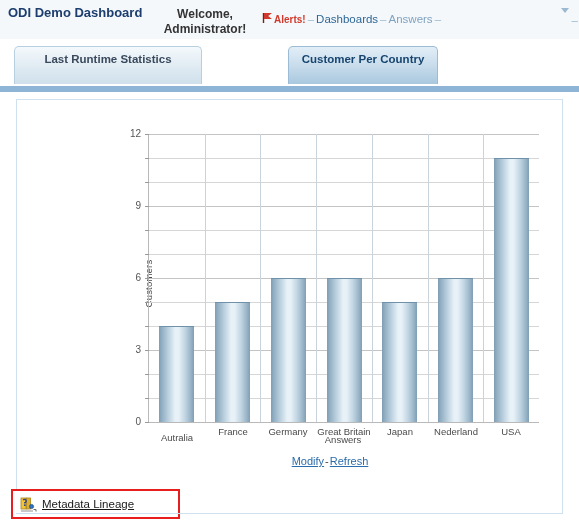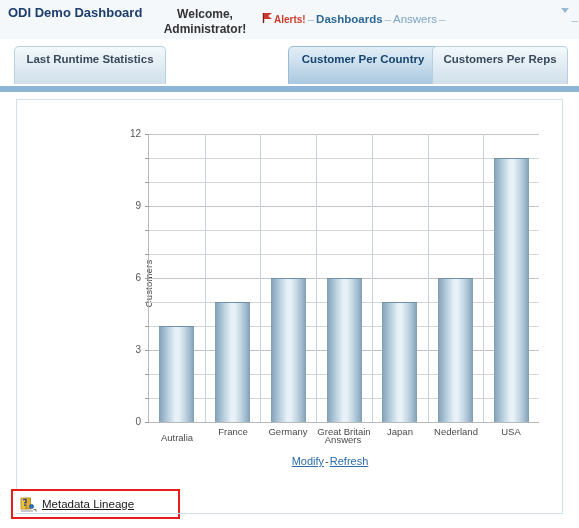--- a/index.html
+++ b/index.html
@@ -57,21 +57,21 @@
     text-decoration: none;
     font-size: 10px;
   }
   .alert-flag {
     display: inline-block;
     vertical-align: -1px;
     margin-right: 1px;
   }
   .nav-dash {
     color: #2f6796;
-    font-weight: bold;
+    font-weight: normal;
     text-decoration: none;
     font-size: 11.5px;
   }
   .nav-answers {
     color: #7fa3c0;
     text-decoration: none;
     font-size: 11.5px;
   }
   .nav-sep {
     color: #9bb9d0;
@@ -133,21 +133,21 @@
     text-align: center;
     line-height: 14px;
     padding-top: 5px;
     cursor: pointer;
   }
   .tab.active {
     background: linear-gradient(to bottom, #e2eef7 0%, #c8dcec 50%, #a9c8de 100%);
     color: #17456f;
     border-color: #9bbcd4;
   }
-  #tab0 { left: 14px;  width: 152px; }
+  #tab0 { left: 14px;  width: 188px; }
   #tab1 { left: 177px; width: 124px; }
   #tab2 { left: 288px; width: 150px; }
   #tab3 { left: 432px; width: 136px; }
 
   
   .panel {
     position: absolute;
     left: 16px; top: 99px;
     width: 547px;
     height: 415px;
@@ -312,21 +312,20 @@
 
   <div class="moreproducts">
     <span class="caret"></span>
   </div>
   <div class="edge-dash">–</div>
 </div>
 
 <div class="tabstrip">
   <div class="tab" id="tab0">Last Runtime Statistics</div>
   <div class="tab active" id="tab2">Customer Per Country</div>
-  <div class="tab" id="tab3">Customers Per Reps</div>
 </div>
 <div class="tabstrip-underline"></div>
 
 <div class="panel"></div>
 
 <div class="chart-wrap">
   <div class="ylabel">Customers</div>
   <div class="plot" id="plot-area">
       <div class="gridline" style="top: 264px;"></div>
       <div class="tickmark" style="top: 264px;"></div>

